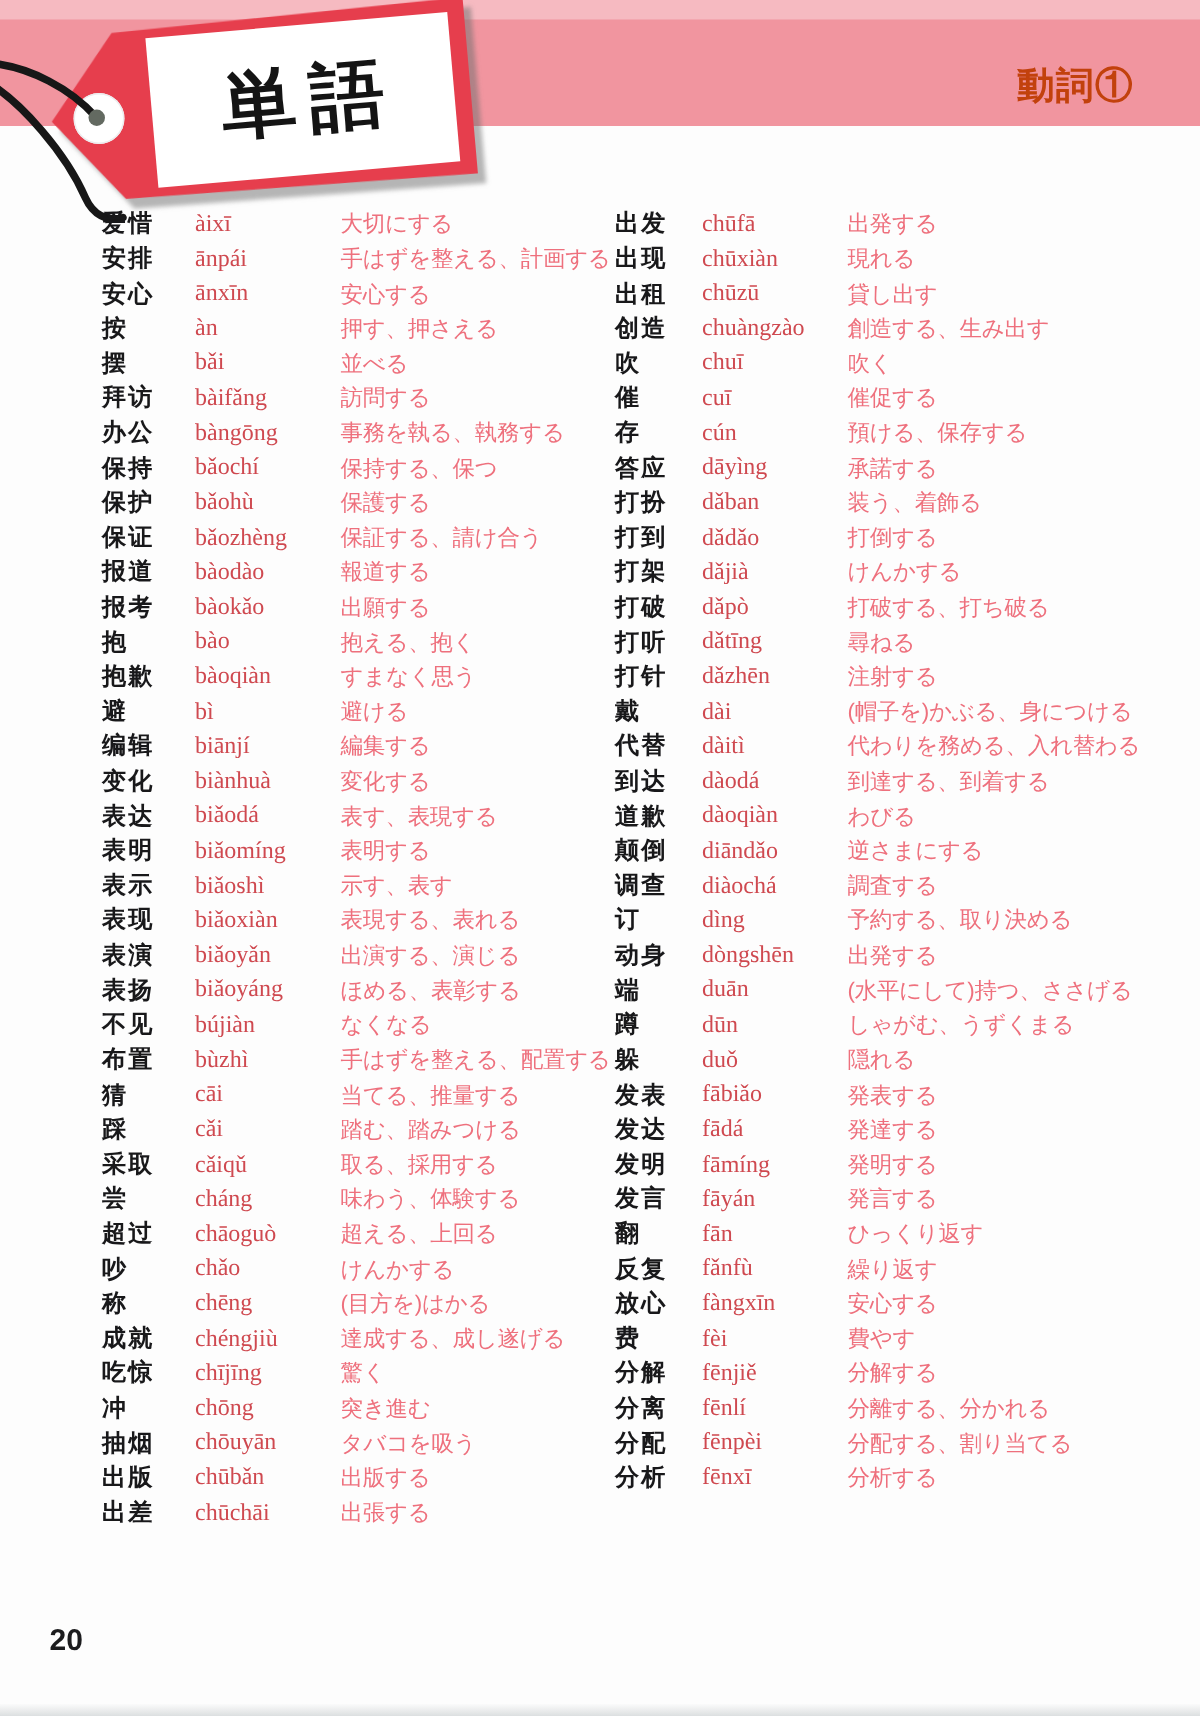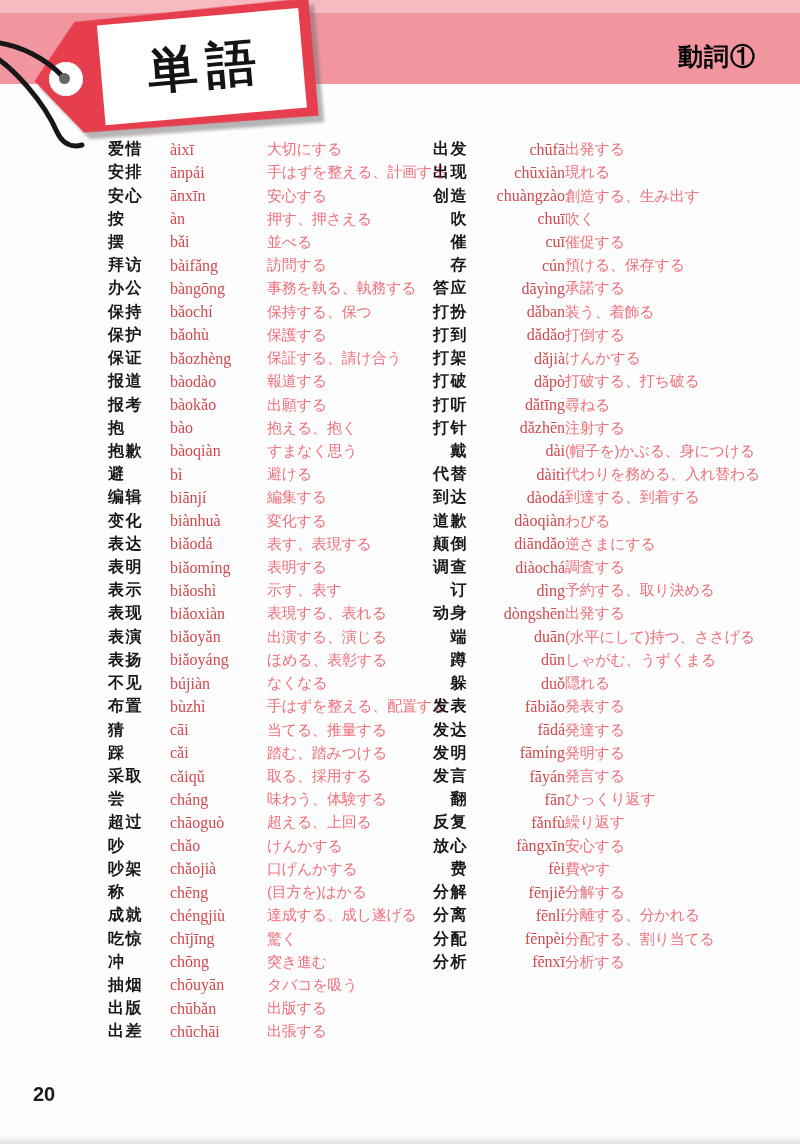--- a/index.html
+++ b/index.html
@@ -6,21 +6,21 @@
   body {
     width:800px; height:1144px; position:relative; overflow:hidden;
     background:#fdfdfd;
     font-family:"Liberation Sans", sans-serif;
   }
   
   .band { position:absolute; top:0; left:0; right:0; height:84px; background:#f1959f; z-index:1; }
   .band-top-strip { position:absolute; top:0; left:0; right:0; height:13px; background:#f6bac1; z-index:2; }
   .section-label {
     position:absolute; top:40px; right:44px; z-index:3;
-    font-size:25px; font-weight:bold; color:#000000; letter-spacing:1px;
+    font-size:25px; font-weight:bold; color:#c2410c; letter-spacing:1px;
   }
   
   .tag-wrap { position:absolute; left:34px; top:10px; width:280px; height:118px; transform:rotate(-5deg); z-index:3; }
   .tag-shadower { position:absolute; inset:0; filter:drop-shadow(5px 7px 1.5px rgba(110,110,110,.5)); }
   .tag-body {
     position:absolute; inset:0; background:#e63e4d;
     clip-path:polygon(0 50%, 16% 3%, 100% 0, 100% 100%, 16% 97%);
   }
   .tag-label {
     position:absolute; left:24%; right:4%; top:8%; bottom:8%;
@@ -34,22 +34,22 @@
     background:#ffffff; z-index:4; box-shadow: inset 0 0 0 1px #ececee;
   }
   .string-under { position:absolute; left:0; top:0; z-index:2; }
   .string-over  { position:absolute; left:0; top:0; z-index:5; }
   .grommet-hole {
     position:absolute; left:59px; top:73px; width:11px; height:11px;
     border-radius:50%; background:#636a61; z-index:6;
   }
   
   .col { position:absolute; top:138px; z-index:2; }
-  .col-left  { left:68px;  width:335px;margin-left:40px; }
-  .col-right { left:410px; width:370px;text-align:right; }
+  .col-left  { left:68px;  width:335px; }
+  .col-right { left:410px; width:370px; }
   .row { display:flex; align-items:center; height:23.22px; }
   .word {
     flex:none; font-weight:bold; font-size:16px; color:#18181a; letter-spacing:1.5px; white-space:nowrap;
   }
   .col-left  .word { width:62px; }
   .col-right .word { width:58px; }
   .pinyin {
     flex:none; width:97px; font-family:"Liberation Serif", serif;
     font-size:16px; color:#cf4950; white-space:nowrap;
   }
@@ -237,25 +237,20 @@
       <span class="word">超过</span>
       <span class="pinyin">chāoguò</span>
       <span class="meaning">超える、上回る</span>
     </div>
     <div class="row">
       <span class="word">吵</span>
       <span class="pinyin">chǎo</span>
       <span class="meaning">けんかする</span>
     </div>
     <div class="row">
-      <span class="word">吵架</span>
-      <span class="pinyin">chǎojià</span>
-      <span class="meaning">口げんかする</span>
-    </div>
-    <div class="row">
       <span class="word">称</span>
       <span class="pinyin">chēng</span>
       <span class="meaning">(目方を)はかる</span>
     </div>
     <div class="row">
       <span class="word">成就</span>
       <span class="pinyin">chéngjiù</span>
       <span class="meaning">達成する、成し遂げる</span>
     </div>
     <div class="row">
@@ -289,20 +284,25 @@
       <span class="word">出发</span>
       <span class="pinyin">chūfā</span>
       <span class="meaning">出発する</span>
     </div>
     <div class="row">
       <span class="word">出现</span>
       <span class="pinyin">chūxiàn</span>
       <span class="meaning">現れる</span>
     </div>
     <div class="row">
+      <span class="word">出租</span>
+      <span class="pinyin">chūzū</span>
+      <span class="meaning">貸し出す</span>
+    </div>
+    <div class="row">
       <span class="word">创造</span>
       <span class="pinyin">chuàngzào</span>
       <span class="meaning">創造する、生み出す</span>
     </div>
     <div class="row">
       <span class="word">吹</span>
       <span class="pinyin">chuī</span>
       <span class="meaning">吹く</span>
     </div>
     <div class="row">

